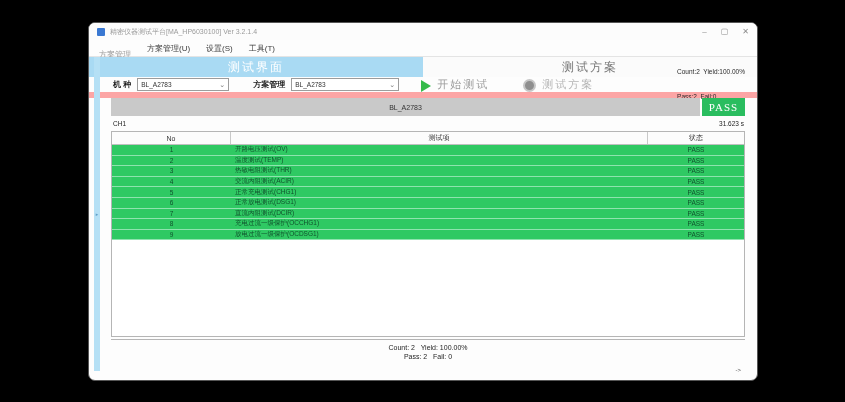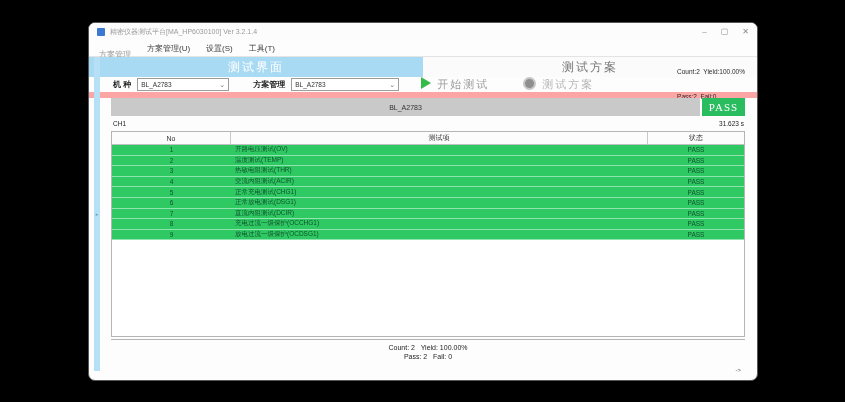--- a/index.html
+++ b/index.html
@@ -28,21 +28,21 @@
   
   .toolbar{position:absolute;left:0;top:54px;right:0;height:21px;display:flex;align-items:center;
            padding-left:24px;border-bottom:6px solid #fca5a5;background:#fdfdfd;box-sizing:border-box;}
   .lbl{font-size:8px;font-weight:bold;color:#1c1c1c;white-space:nowrap;}
   .combo{height:13px;border:1px solid #9c9c9c;background:#fff;display:flex;align-items:center;
          justify-content:space-between;padding:0 3px;box-sizing:border-box;margin-left:6px;}
   .combo .val{font-size:6.5px;color:#333;}
   .combo .chev{font-size:7px;color:#777;line-height:7px;}
   .combo.c1{width:92px;margin-right:24px;}
   .combo.c2{width:108px;margin-right:22px;}
-  .btn{display:flex;align-items:flex-start;gap:6px;cursor:pointer;}
+  .btn{display:flex;align-items:flex-end;gap:6px;cursor:pointer;}
   .play-icon{width:0;height:0;border-left:10px solid #35bb4a;border-top:6px solid transparent;
              border-bottom:6px solid transparent;}
   .start-label{font-size:11px;color:#9b9b9b;letter-spacing:2px;}
   .stop-icon{width:9px;height:9px;border-radius:50%;background:#8f8f8f;border:2px solid #c6c6c6;}
   .stop-label{font-size:11px;color:#b5b5b5;letter-spacing:2px;}
   .btn.stop{margin-left:34px;}
   .tb-stats{margin-left:auto;padding-right:12px;font-size:6.5px;color:#2a2a2a;line-height:8.5px;
             white-space:pre;}
   
   .banner-row{position:absolute;left:22px;right:12px;top:75px;height:18px;display:flex;}

